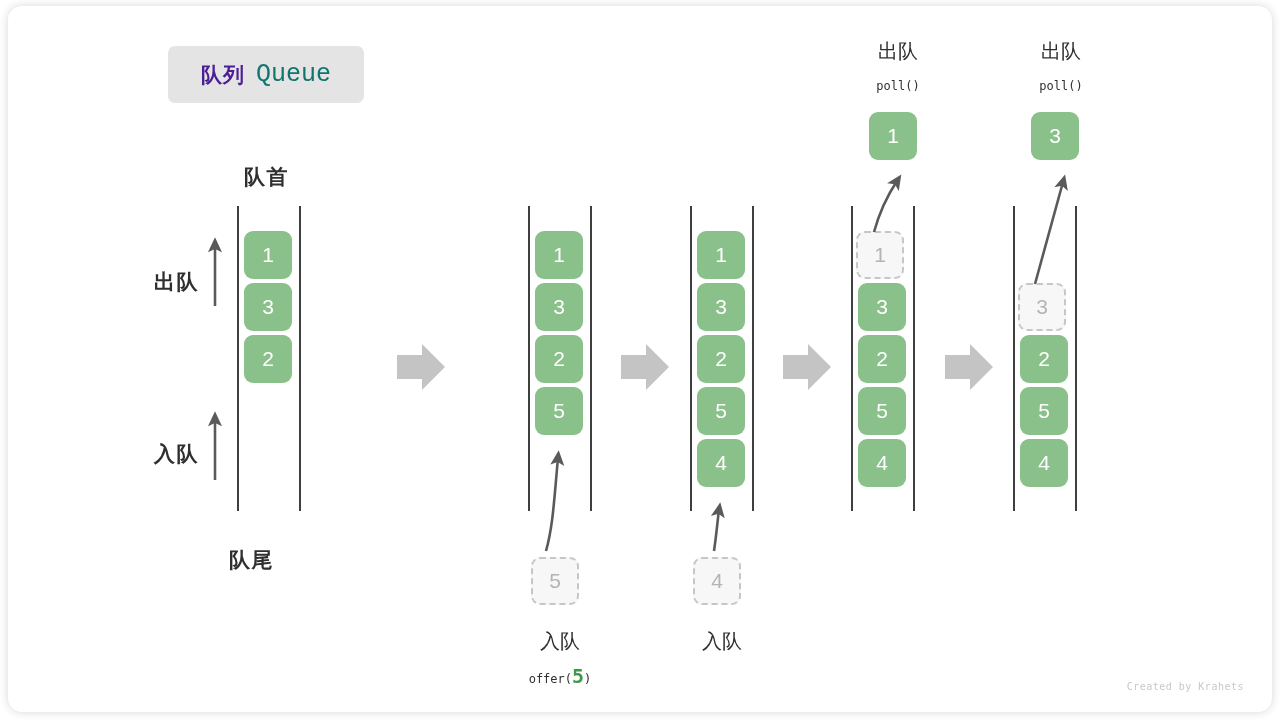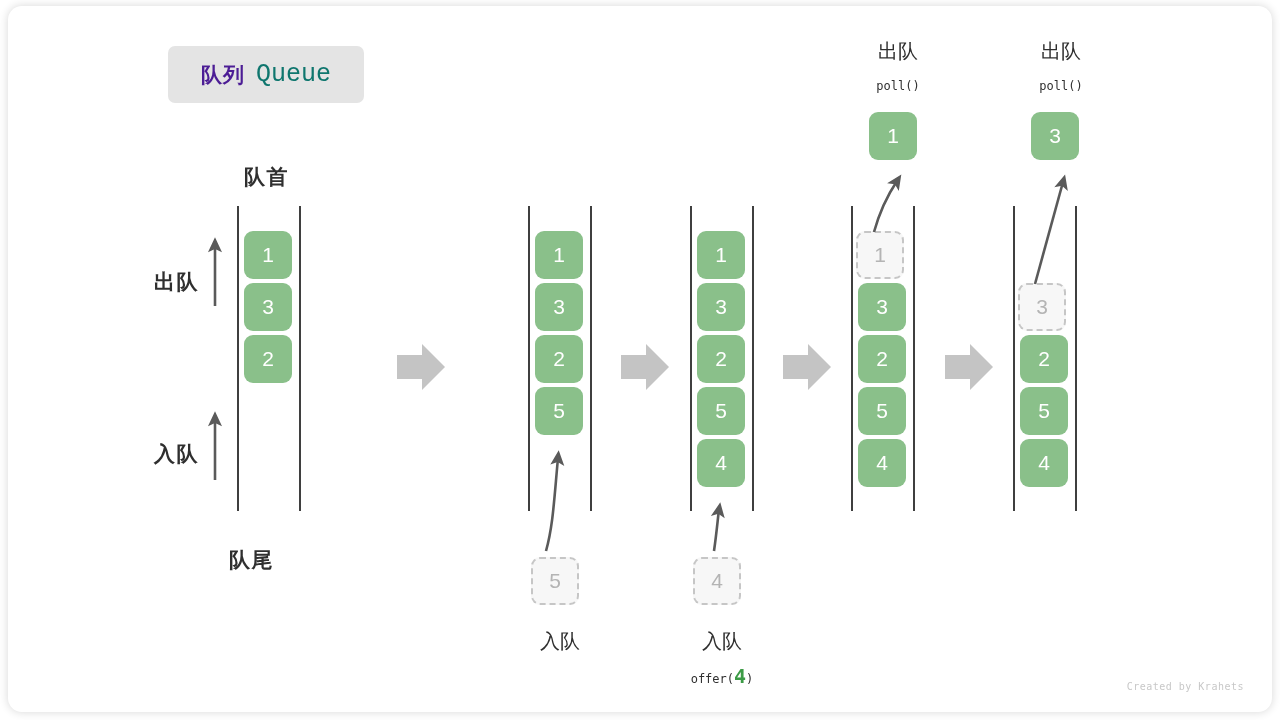--- a/index.html
+++ b/index.html
@@ -164,38 +164,38 @@
     <div class="cell">1</div>
     <div class="cell">3</div>
     <div class="cell">2</div>
     <div class="cell">5</div>
   </div>
 
   <div class="abs cell ghost" style="left:523px; top:551px;">5</div>
 
   <div class="abs op-label" style="left:462px; top:618px; width:180px;">
     <div>入队</div>
+    <div><span class="mono">offer(</span><span class="arg">5</span><span class="mono">)</span></div>
   </div>
 
   <div class="abs rail" style="left:682px; top:200px; height:305px;"></div>
   <div class="abs rail" style="left:744px; top:200px; height:305px;"></div>
 
   <div class="abs" style="left:689px; top:225px; display:flex; flex-direction:column; gap:4px;">
     <div class="cell">1</div>
     <div class="cell">3</div>
     <div class="cell">2</div>
     <div class="cell">5</div>
     <div class="cell">4</div>
   </div>
 
   <div class="abs cell ghost" style="left:685px; top:551px;">4</div>
 
   <div class="abs op-label" style="left:624px; top:618px; width:180px;">
     <div>入队</div>
-    <div><span class="mono">offer(</span><span class="arg">4</span><span class="mono">)</span></div>
   </div>
 
   <div class="abs op-label" style="left:800px; top:28px; width:180px;">
     <div>出队</div>
     <div class="mono">poll()</div>
   </div>
 
   <div class="abs cell" style="left:861px; top:106px;">1</div>
 
   <div class="abs rail" style="left:843px; top:200px; height:305px;"></div>

